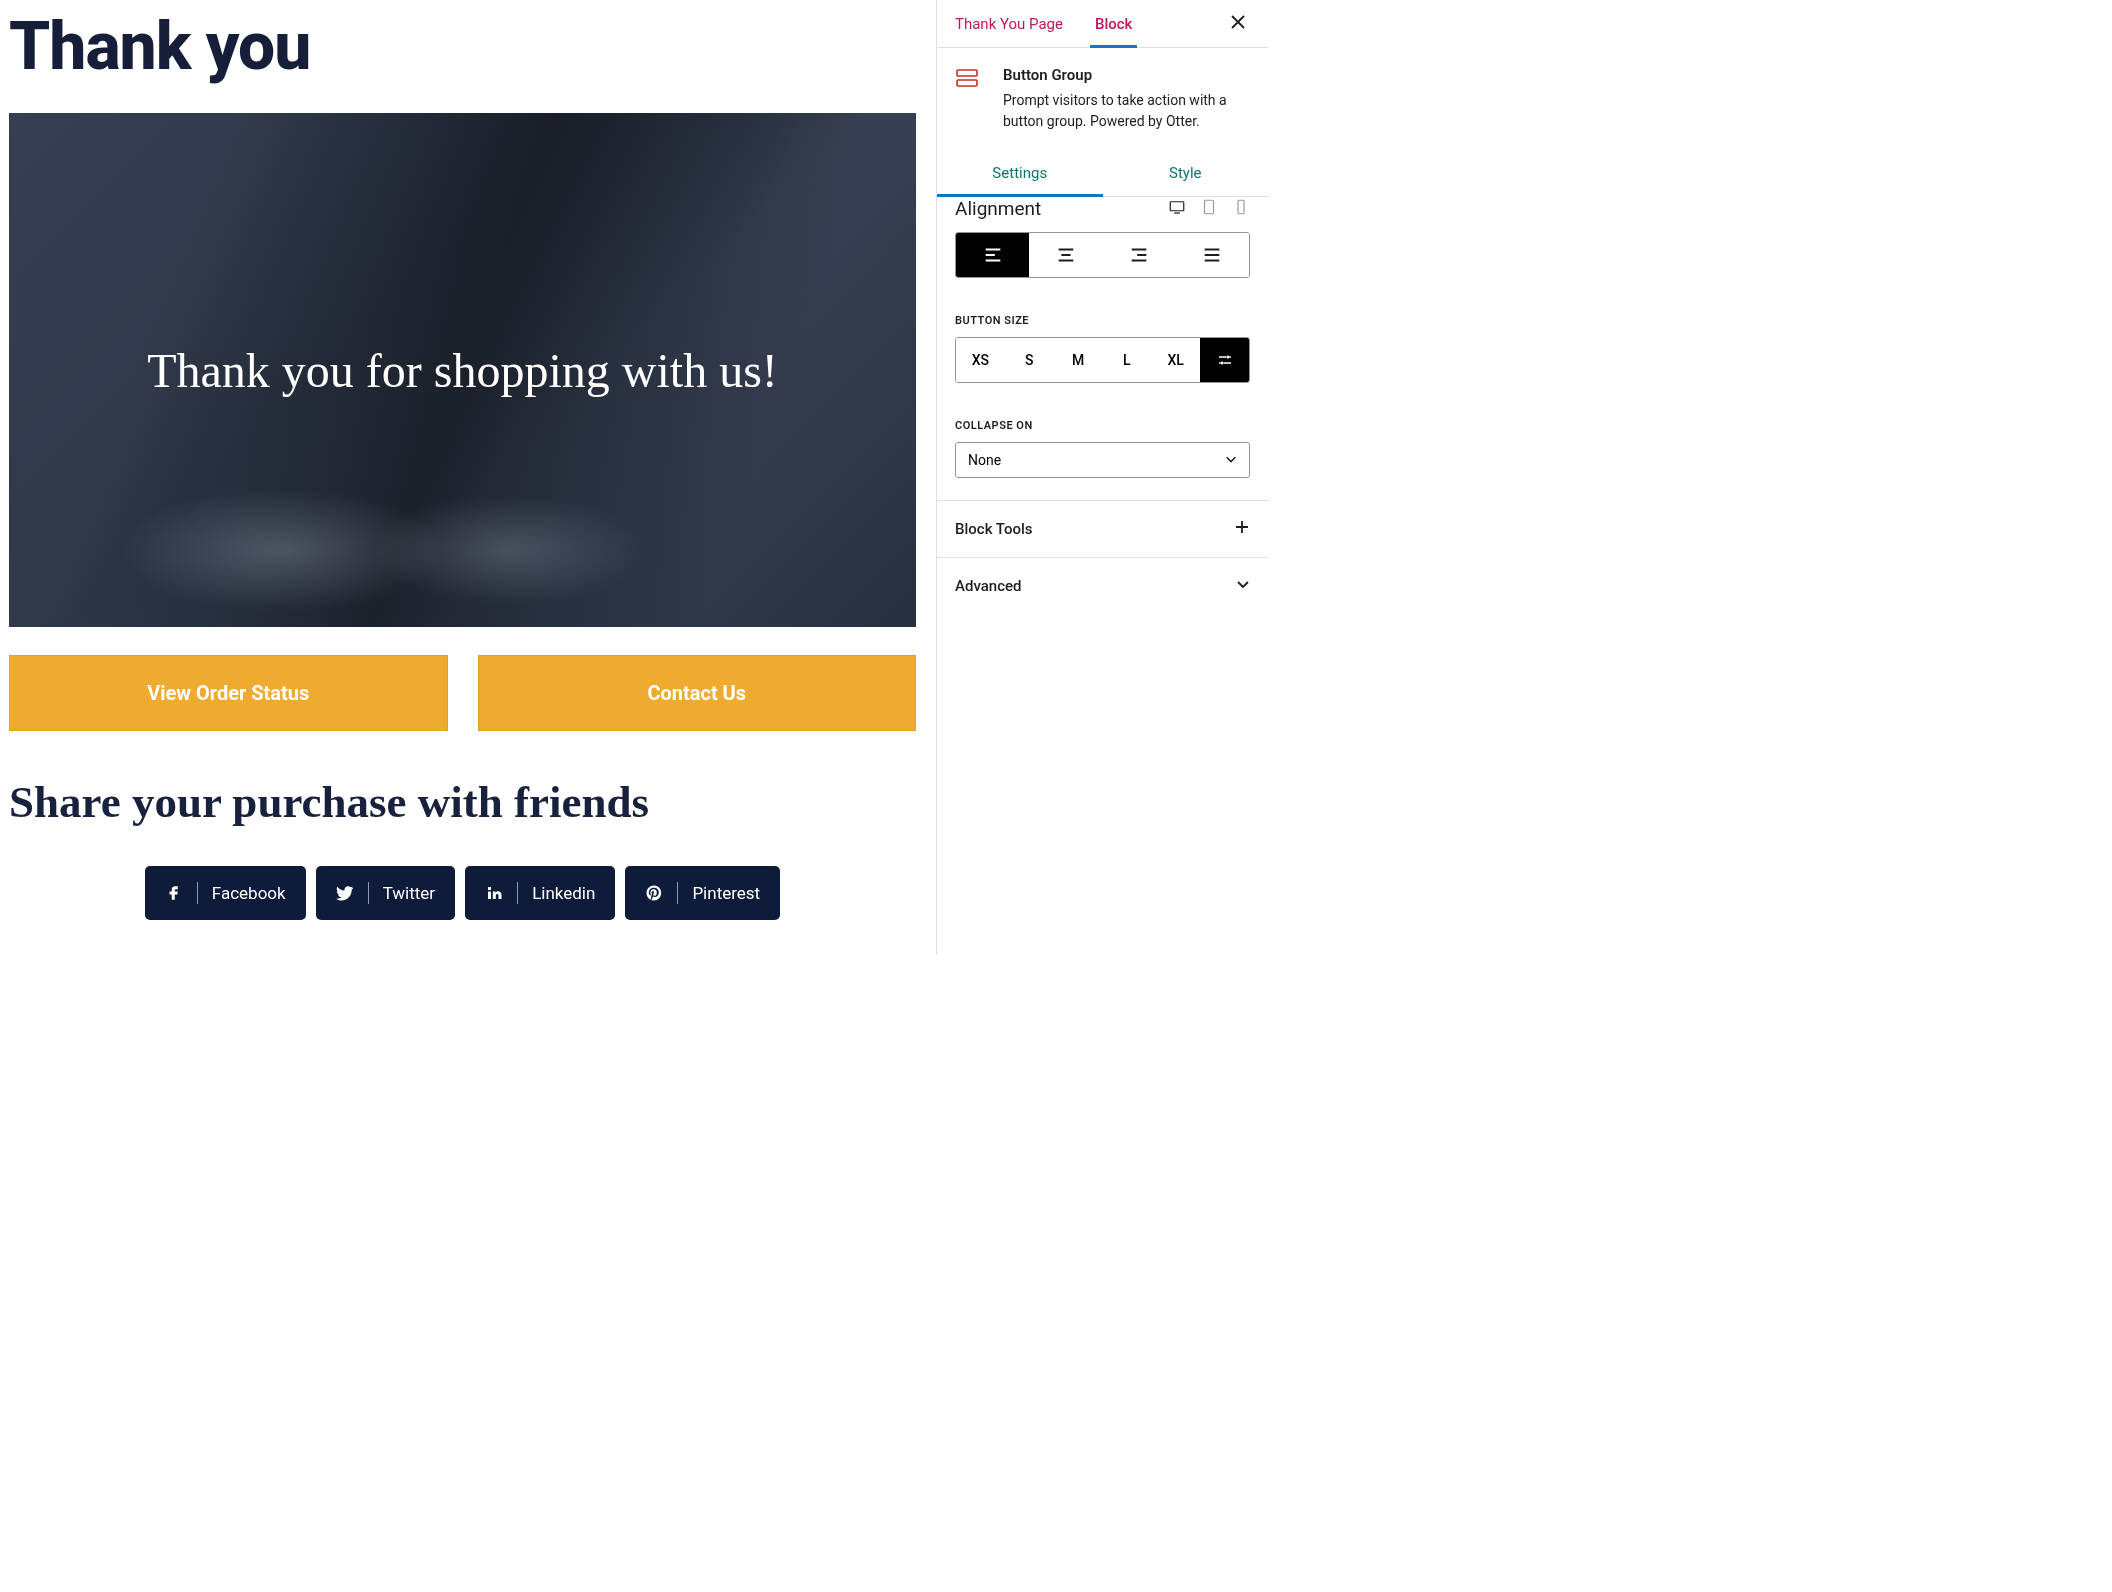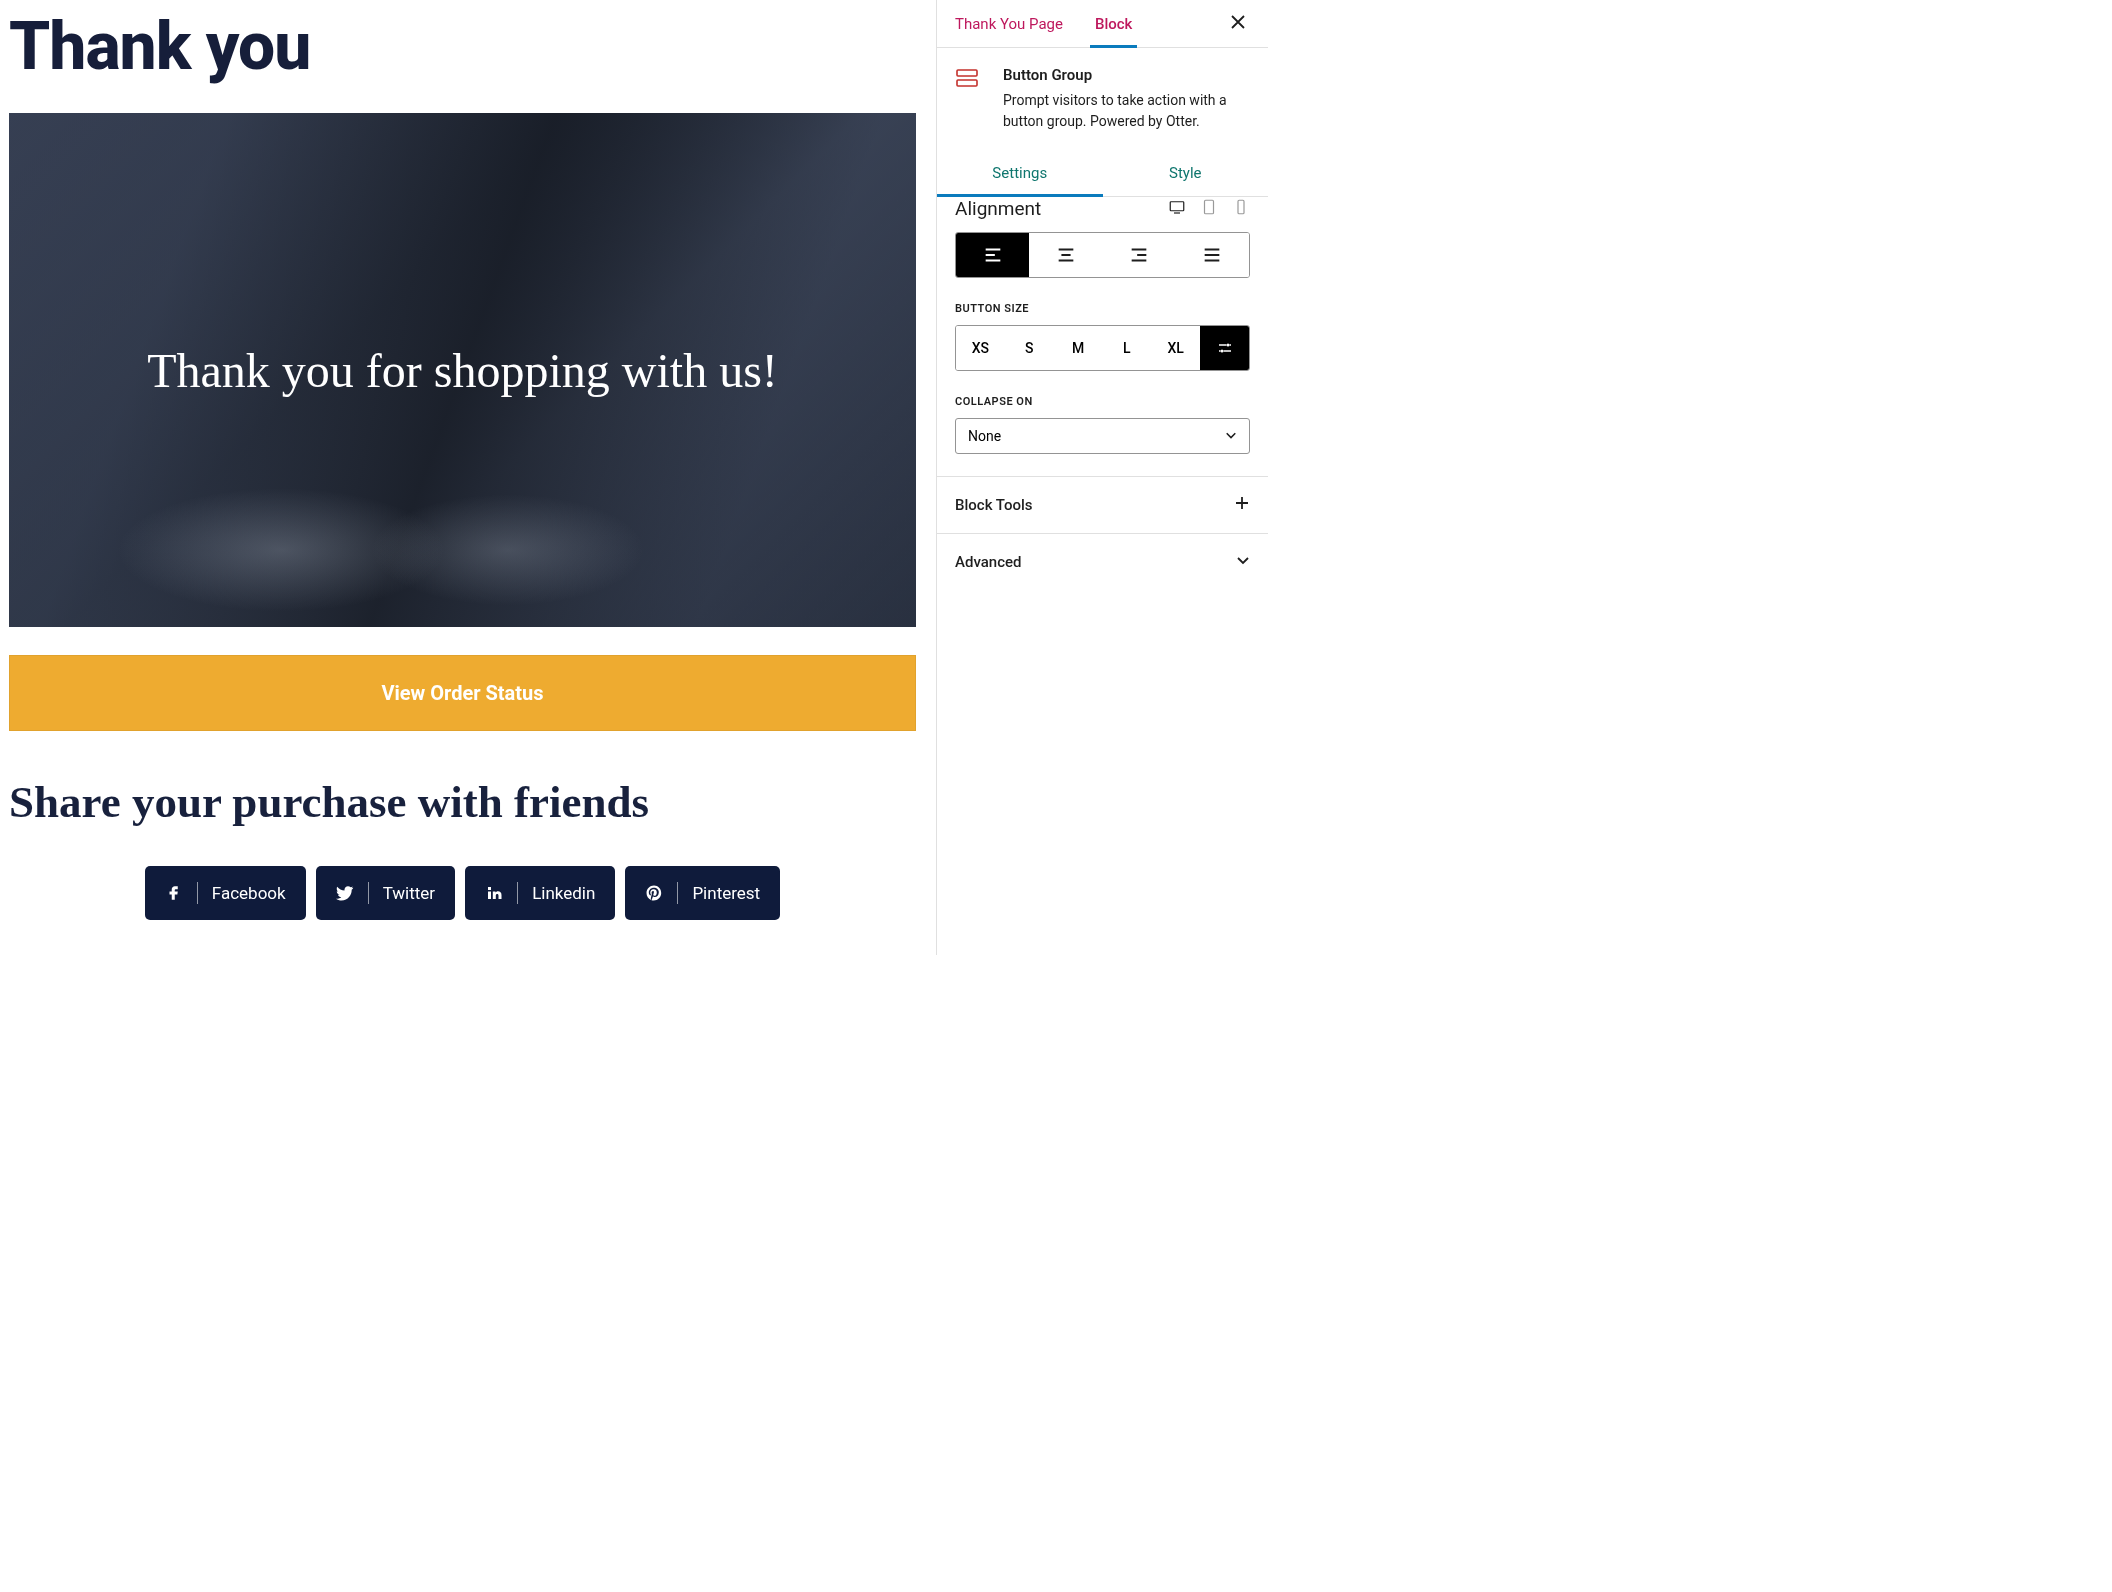--- a/index.html
+++ b/index.html
@@ -255,21 +255,21 @@
     }
     .align-btn svg {
       width: 22px;
       height: 22px;
     }
     .section-label {
       font-size: 11px;
       font-weight: 600;
       letter-spacing: 0.5px;
       color: #1e1e1e;
-      margin: 24px 0 10px;
+      margin: 36px 0 10px;
     }
     .size-buttons {
       display: flex;
       border: 1px solid #949494;
       border-radius: 3px;
       overflow: hidden;
     }
     .size-btn {
       flex: 1;
       height: 44px;
@@ -302,20 +302,21 @@
 <div class="canvas">
   <h1 class="page-title">Thank you</h1>
 
   <div class="hero-image">
     <div class="hero-bg"></div>
     <div class="hero-text">Thank you for shopping with us!</div>
   </div>
 
   <div class="button-row">
     <div class="cta-button">View Order Status</div>
+    <div class="cta-button">Contact Us</div>
   </div>
 
   <h2 class="share-heading">Share your purchase with friends</h2>
 
   <div class="social-row">
     <div class="social-btn">
       <span class="icon">
         <svg viewBox="0 0 24 24" fill="#fff">
             <path d="M13 3h4v4h-3c-.6 0-1 .4-1 1v2h4l-.5 4H13v7h-4v-7H6v-4h3V7c0-2.2 1.8-4 4-4z"></path>
           </svg>

